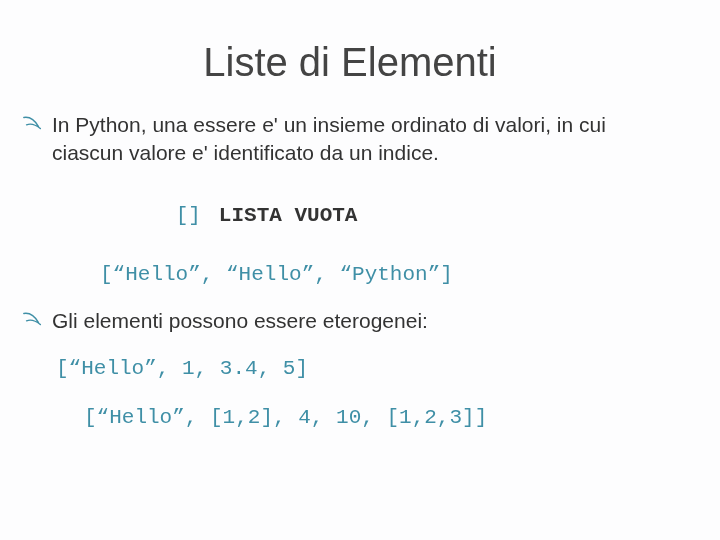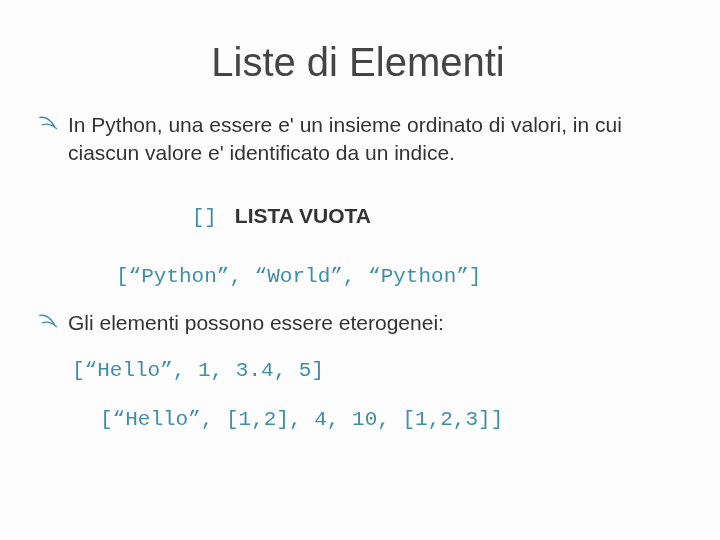--- a/index.html
+++ b/index.html
@@ -8,21 +8,21 @@
     width: 720px;
     height: 540px;
     background: #fdfdfe;
     font-family: Arial, Helvetica, sans-serif;
     color: #333;
   }
   .slide {
     box-sizing: border-box;
     width: 720px;
     height: 524px;
-    padding: 20px 40px 20px 36px;
+    padding: 20px 40px 20px 20px;
     position: relative;
   }
   .title {
     text-align: center;
     font-size: 40px;
     font-weight: 400;
     color: #444;
     margin: 20px 0 26px 0;
   }
   .bullet {
@@ -44,21 +44,21 @@
   .bullet .flourish svg { display: block; }
   .code-block {
     font-family: "Courier New", Courier, monospace;
     font-size: 21px;
     line-height: 1.4;
     color: #3f8fa6;
     margin: 4px 0 18px 80px;
   }
   .code-line { white-space: pre; }
   .list-label {
-    font-family: Liberation Sans, sans-serif;
+    font-family: Liberation Mono, monospace;
     font-weight: bold;
     color: #333;
     margin-left: 18px;
   }
   .bullet2 { margin-top: 4px; margin-bottom: 18px; }
   .code-block.second { margin-left: 36px; margin-top: 14px; }
   .code-block.third { margin-left: 64px; margin-top: 20px; }
 </style>
 </head>
 <body>
@@ -73,21 +73,21 @@
         <path d="M2 3 C 8 2, 14 6, 18 13 M5 11 C 10 9, 15 11, 20 15" stroke="#3f8fa6" stroke-width="1.6" fill="none" stroke-linecap="round"></path>
       </svg>
     </span>
     <span>In Python, una essere e' un insieme ordinato di valori, in cui ciascun valore e' identificato da un indice.</span>
   </div>
 
   <div class="code-block">
     <div class="code-line">
       <span>[]</span><span class="list-label">LISTA VUOTA</span>
     </div>
-    <div class="code-line">[“Python”, “World”, “Python”]</div>
+    <div class="code-line">[“Hello”, “Hello”, “Python”]</div>
   </div>
 
   <div class="bullet bullet2">
     <span class="flourish">
       <svg viewBox="0 0 24 18" width="22" height="18">
         <path d="M2 3 C 8 2, 14 6, 18 13 M5 11 C 10 9, 15 11, 20 15" stroke="#3f8fa6" stroke-width="1.6" fill="none" stroke-linecap="round"></path>
       </svg>
     </span>
     <span>Gli elementi possono essere eterogenei:</span>
   </div>

